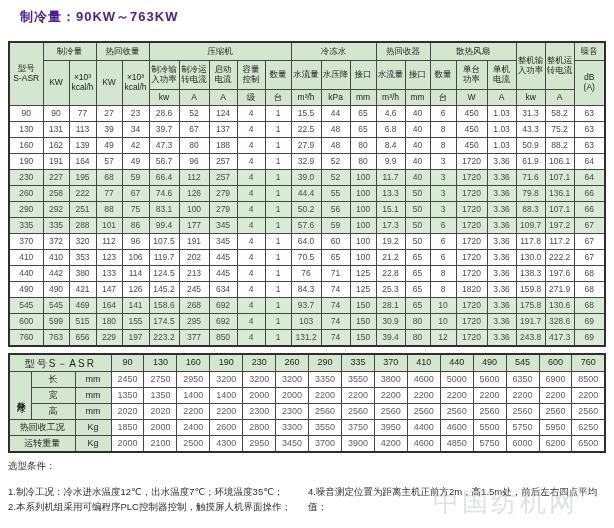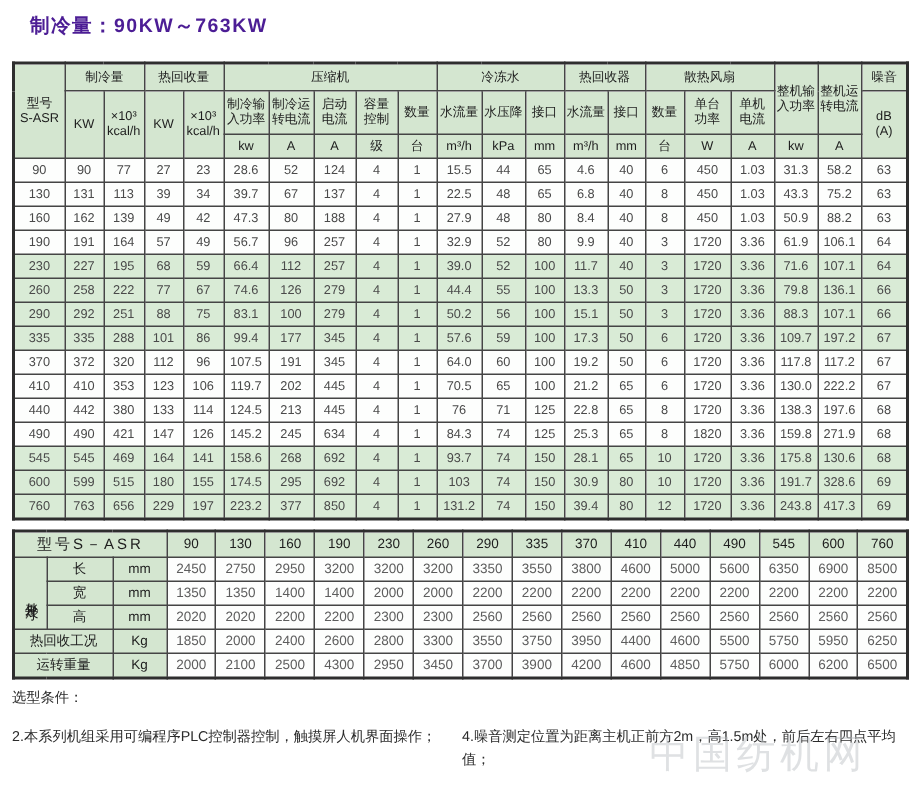--- a/index.html
+++ b/index.html
@@ -633,20 +633,21 @@
           <td>6200</td>
           <td>6500</td>
         </tr>
       </tbody>
   </table>
 
   <div class="notes">
     <div class="heading">选型条件：</div>
     <div class="cols">
       <div class="col-left">
+        <div class="note-line">1.制冷工况：冷水进水温度12℃，出水温度7℃；环境温度35℃；</div>
         <div class="note-line">2.本系列机组采用可编程序PLC控制器控制，触摸屏人机界面操作；</div>
       </div>
       <div class="col-right">
         <div class="note-line">4.噪音测定位置为距离主机正前方2m，高1.5m处，前后左右四点平均值；</div>
 
       </div>
     </div>
   </div>
 
 </div>

